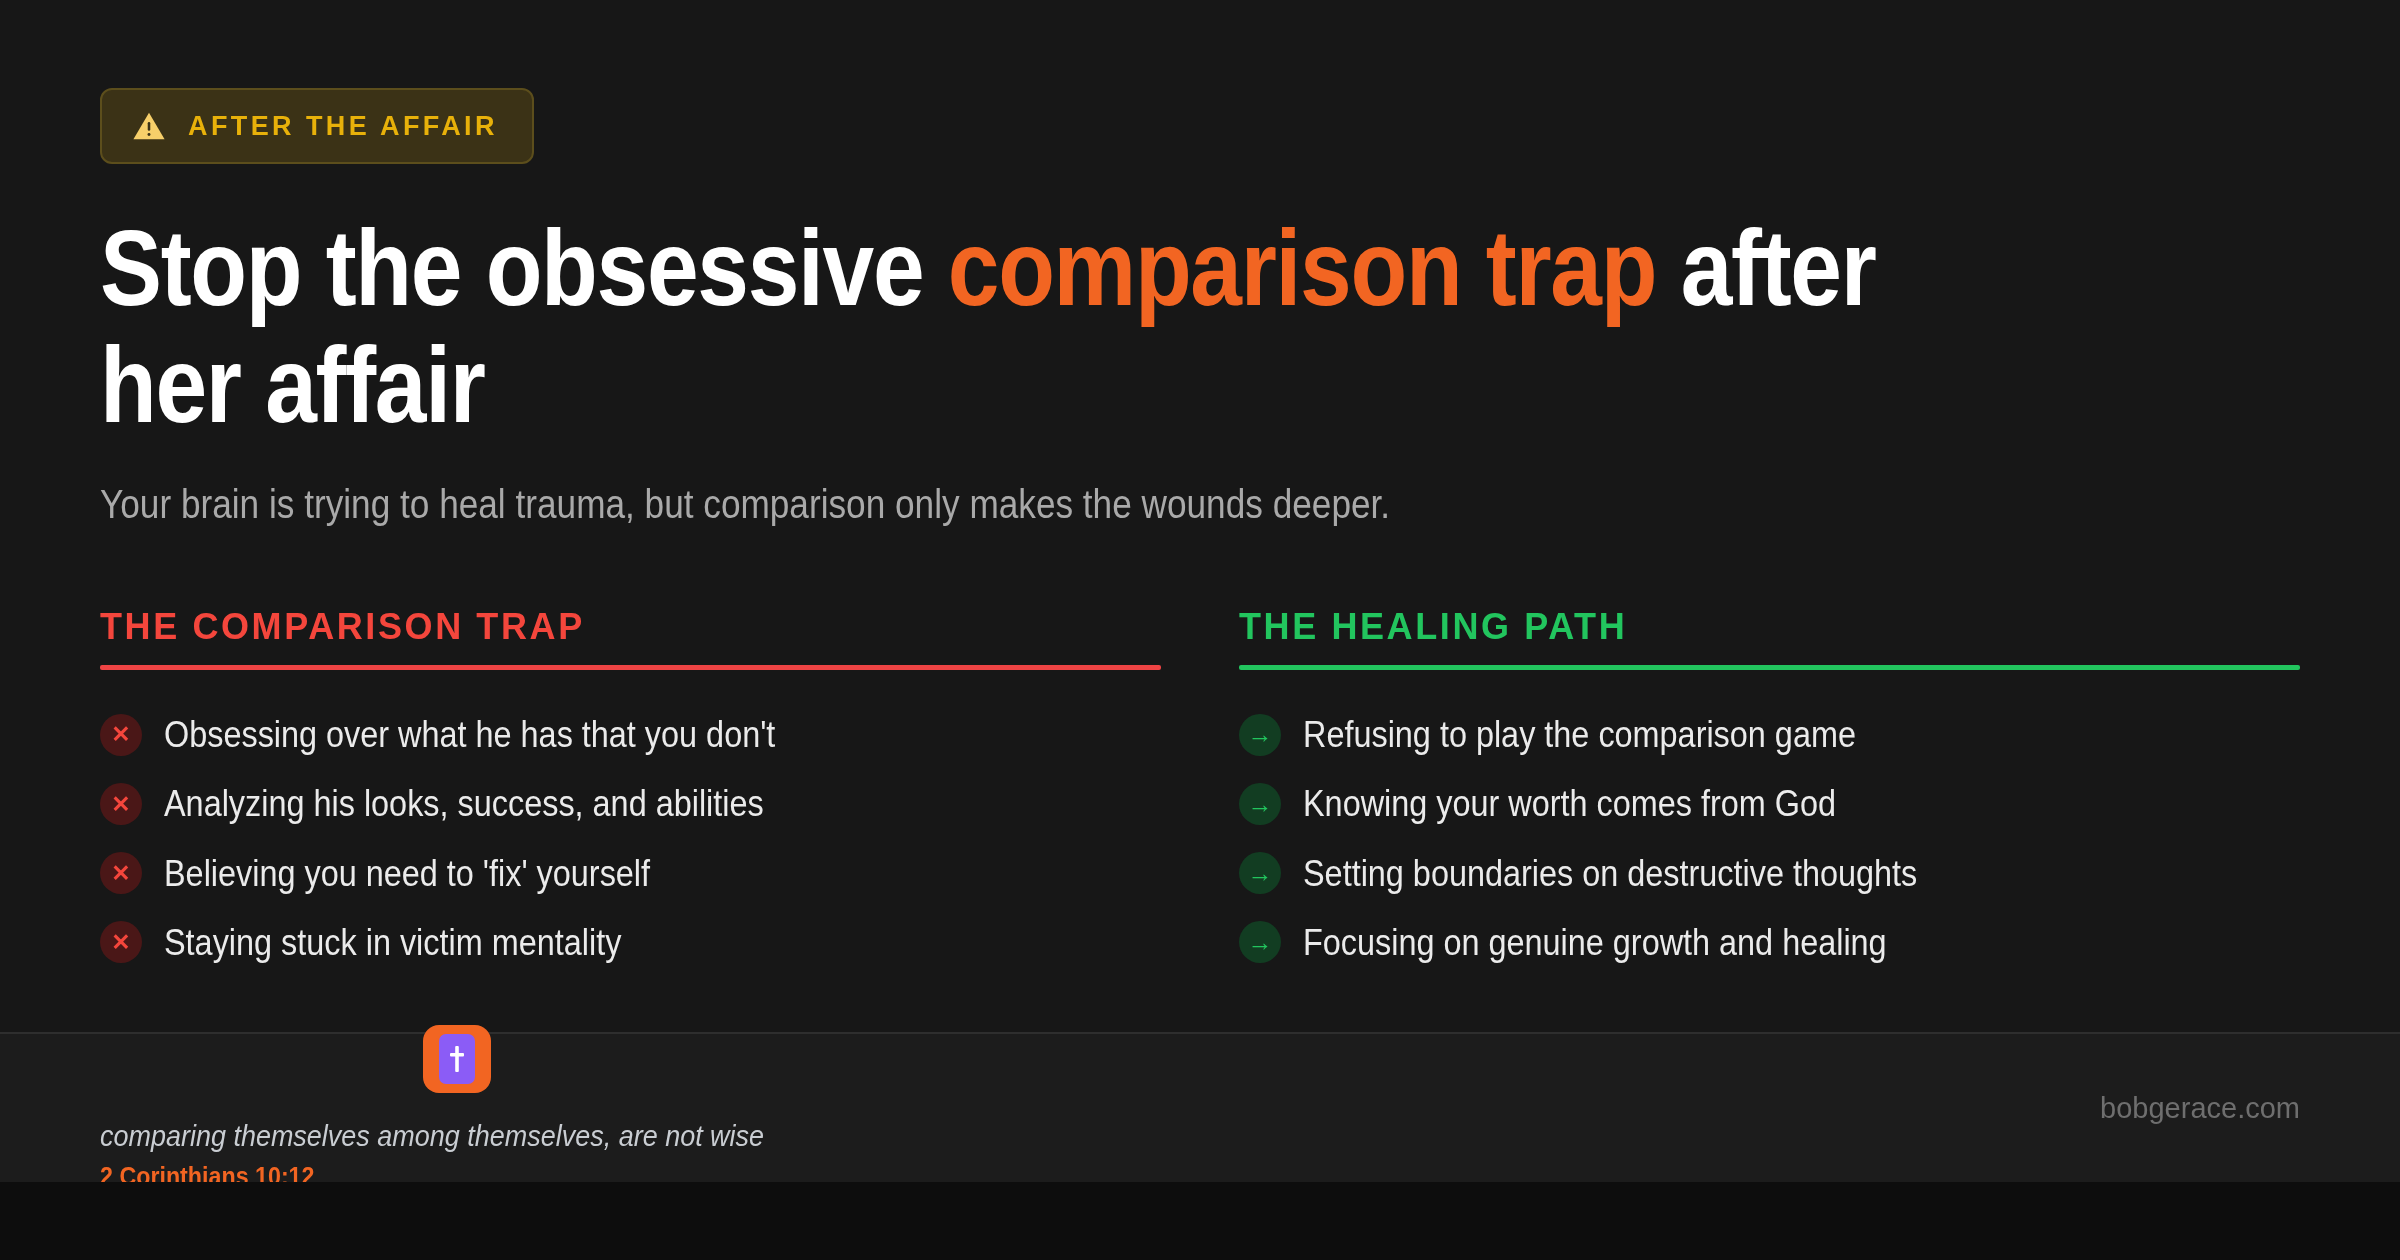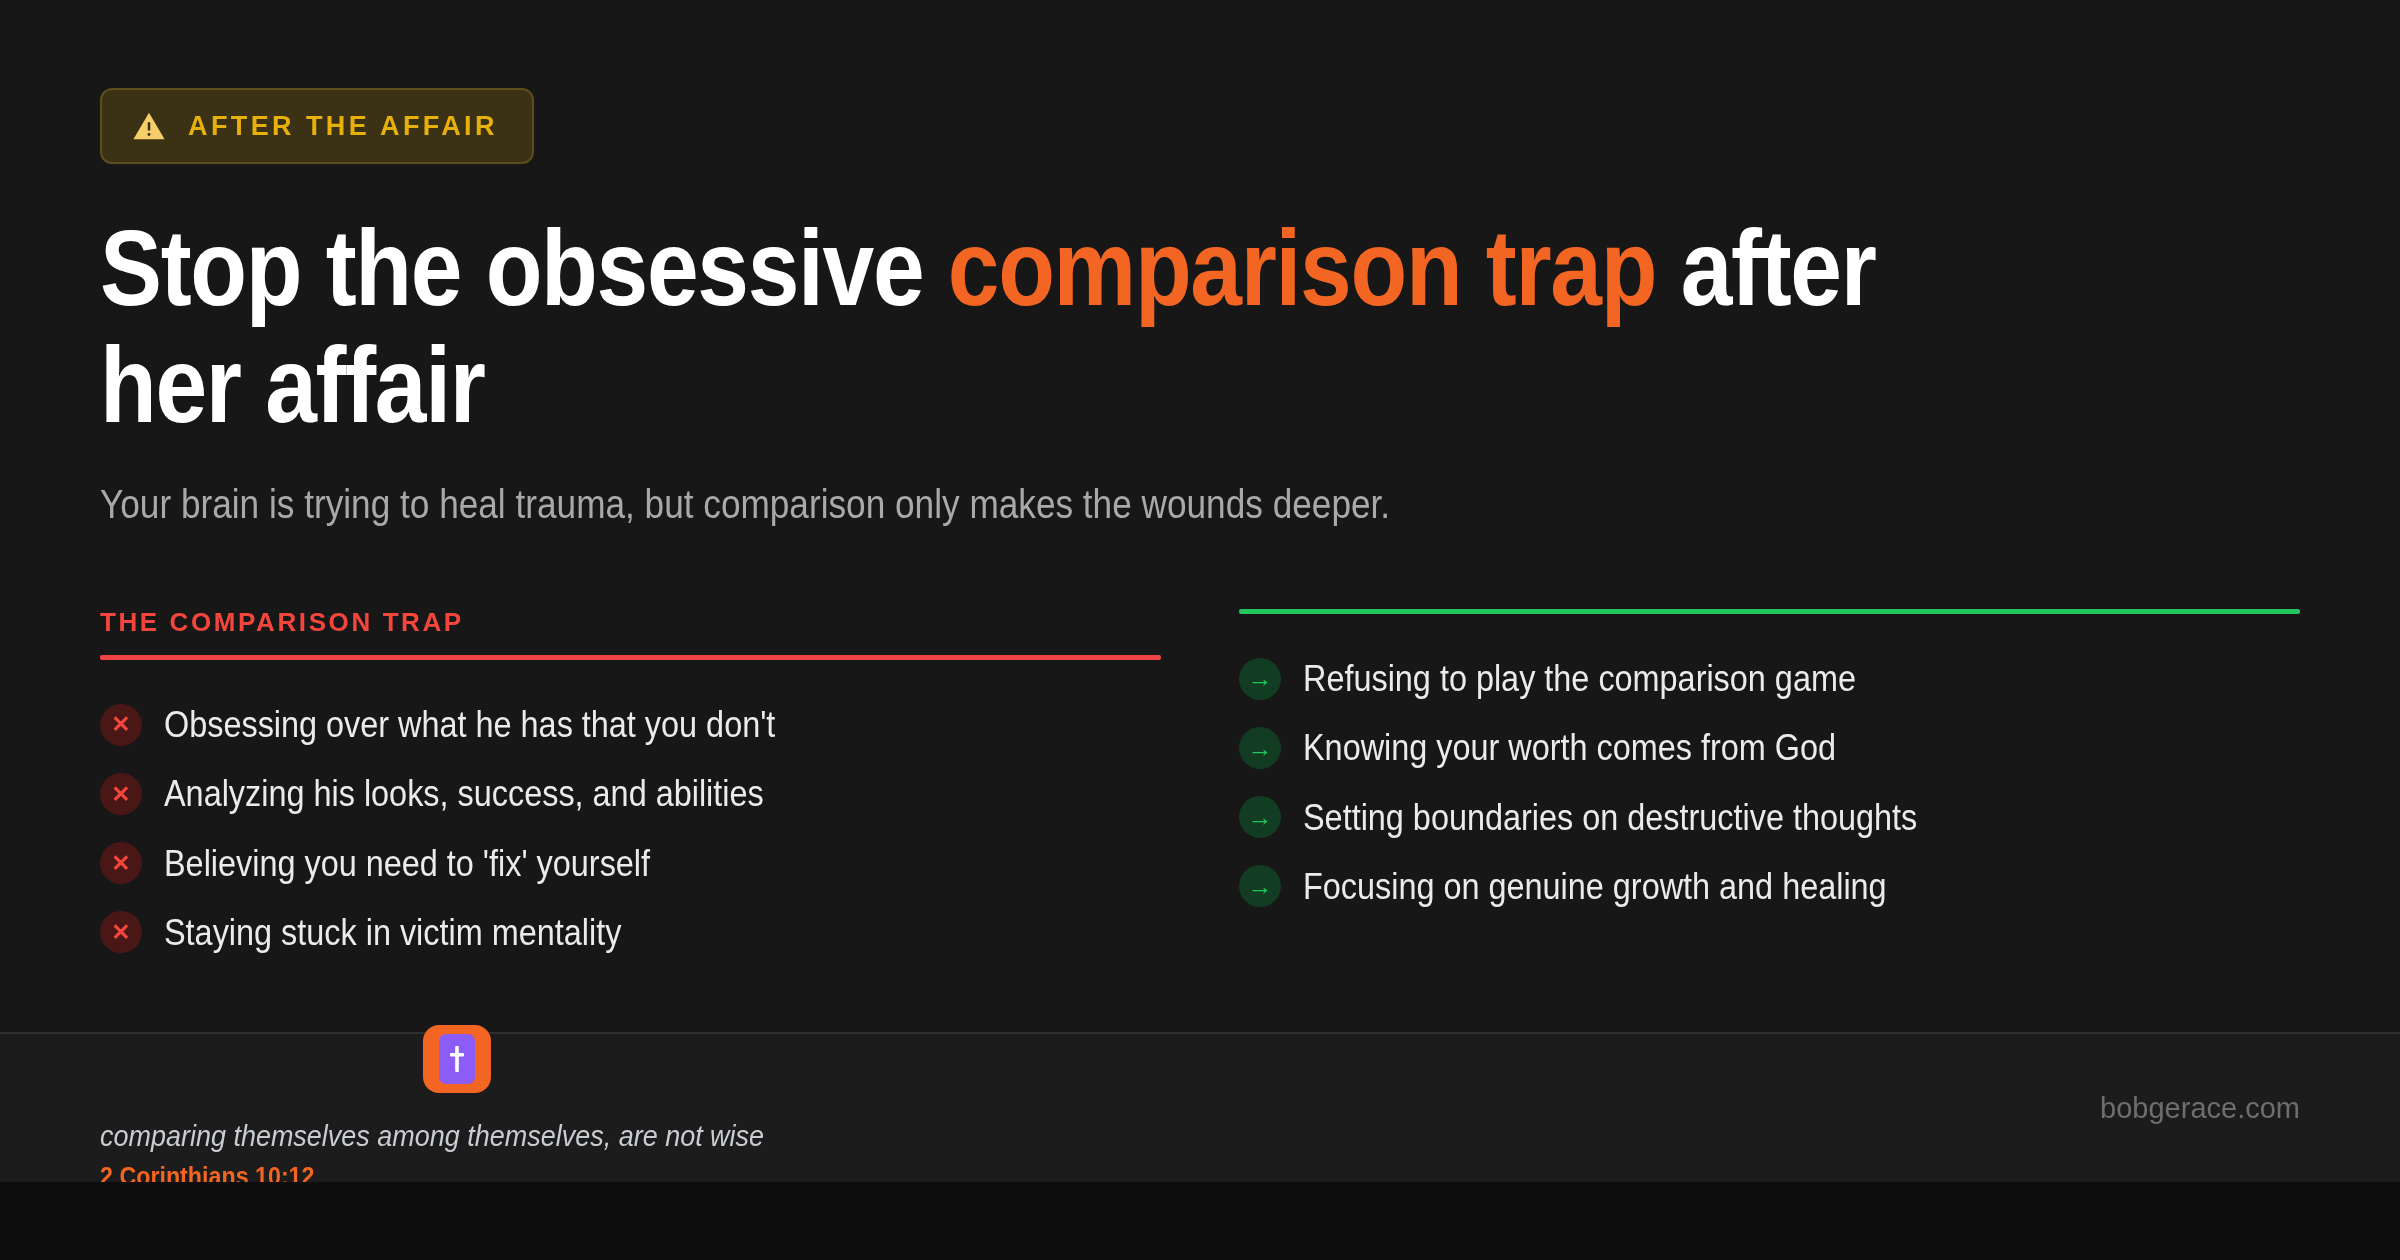--- a/index.html
+++ b/index.html
@@ -84,21 +84,21 @@
 
   
   .columns {
     display: flex;
     margin-top: 78px;
     gap: 78px;
   }
   .column { flex: 1 1 0; min-width: 0; }
 
   .col-head {
-    font-size: 26px;
+    font-size: 36px;
     font-weight: 700;
     letter-spacing: 2.6px;
     line-height: 1;
     padding-bottom: 20px;
   }
   .col-head.neg { color: #f4463c; }
   .col-head.pos { color: #22c55e; }
 
   .col-rule { height: 5px; width: 100%; border-radius: 2px; }
   .col-rule.neg { background: #ef4444; }
@@ -263,20 +263,21 @@
 
           <div class="item">
             <span class="item-icon neg">✕</span>
             <span class="item-text">Staying stuck in victim mentality</span>
           </div>
 
         </div>
       </div>
 
       <div class="column">
+        <div class="col-head pos">THE HEALING PATH</div>
         <div class="col-rule pos"></div>
         <div class="items">
 
           <div class="item">
             <span class="item-icon pos">→</span>
             <span class="item-text">Refusing to play the comparison game</span>
           </div>
 
           <div class="item">
             <span class="item-icon pos">→</span>

